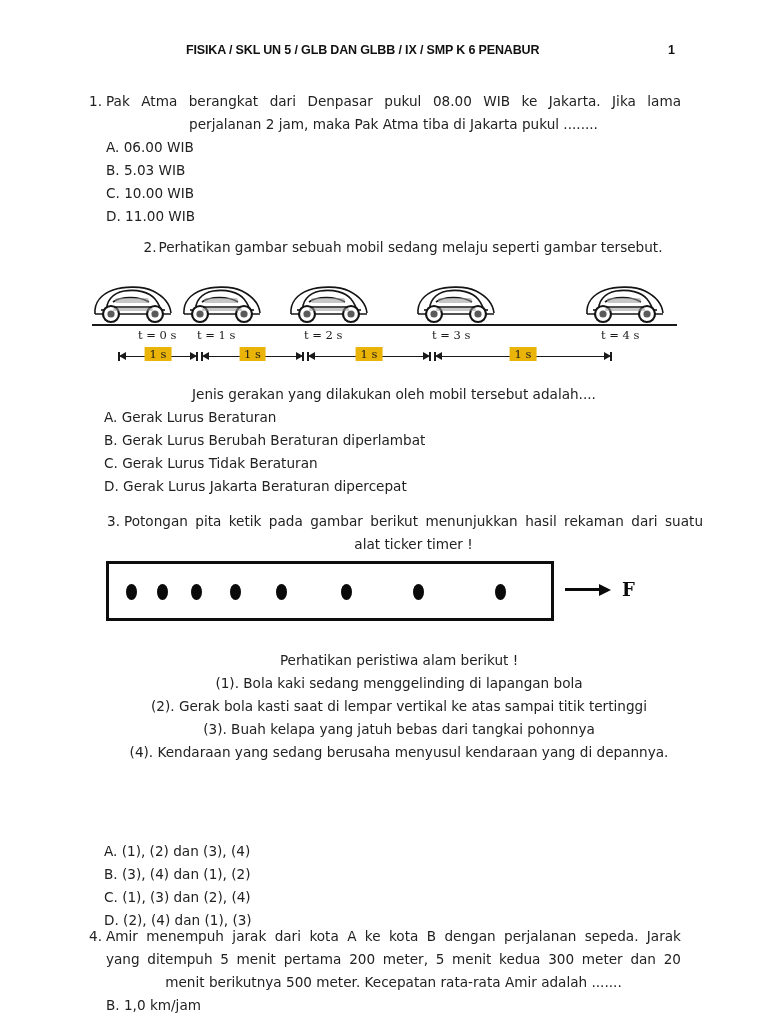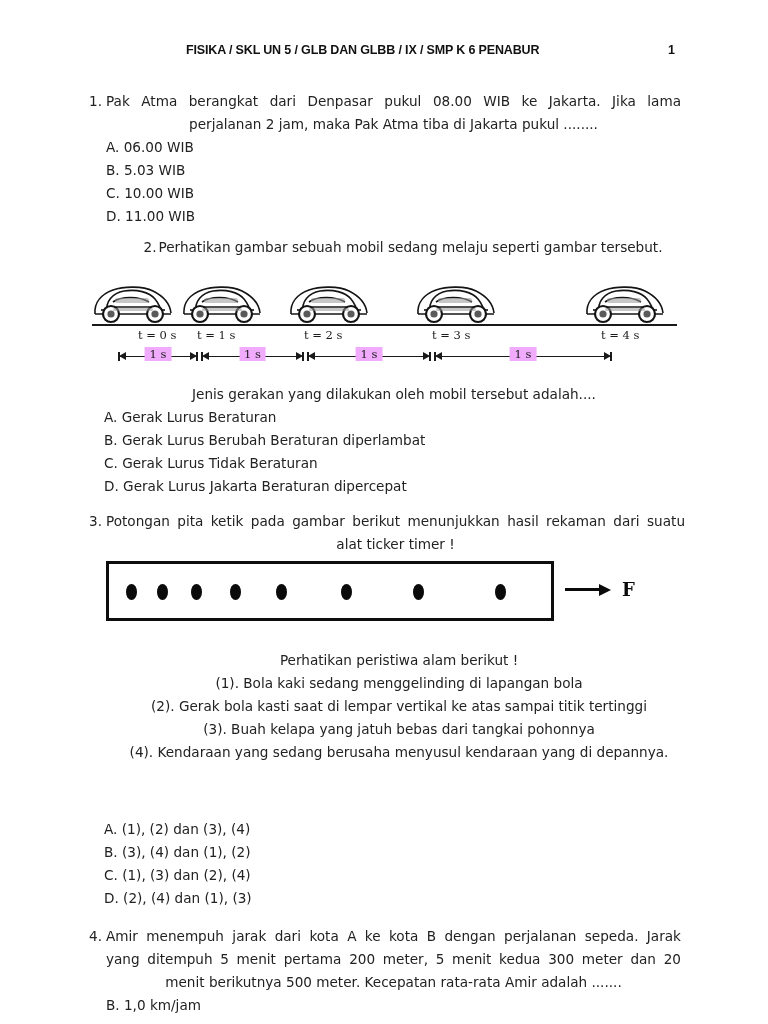--- a/index.html
+++ b/index.html
@@ -146,29 +146,29 @@
     border-top: 4px solid transparent;
     border-bottom: 4px solid transparent;
   }
   .interval .arrow-l { left: 1px; border-right: 7px solid #1a1a1a; }
   .interval .arrow-r { right: 1px; border-left: 7px solid #1a1a1a; }
   .interval .ilabel {
     position: absolute;
     top: -3px;
     left: 50%;
     transform: translateX(-50%);
-    background: #f0abfc;
+    background: #eab308;
     padding: 0 5px;
     font-family: "DejaVu Serif", serif;
     font-size: 11.5px;
     color: #1a1a1a;
   }
 
   
-  #q3-stem { left: 89px; top: 510px; width: 596px; }
+  #q3-stem { left: 107px; top: 510px; width: 596px; }
   #q3-stem .body-indent { padding-left: 17px; }
 
   .tape-figure {
     position: absolute;
     left: 106px;
     top: 561px;
     width: 520px;
     height: 62px;
   }
   .tape-box {
@@ -213,21 +213,21 @@
     left: 516px;
     top: 18px;
     font-family: "DejaVu Serif", serif;
     font-weight: bold;
     font-size: 18px;
     color: #0a0a0a;
   }
 
   #q3-list { left: 104px; top: 649px; width: 590px; }
   #q3-para { left: 104px; top: 755px; width: 580px; }
-  #q3-opts { left: 104px; top: 818px; width: 420px; }
+  #q3-opts { left: 104px; top: 840px; width: 420px; }
 
   
   #q4 { left: 89px; top: 925px; width: 592px; }
   #q4 .body-indent { padding-left: 17px; }
   #q4 .opts { padding-left: 17px; }
 </style>
 </head>
 <body>
 
 <div class="page">

